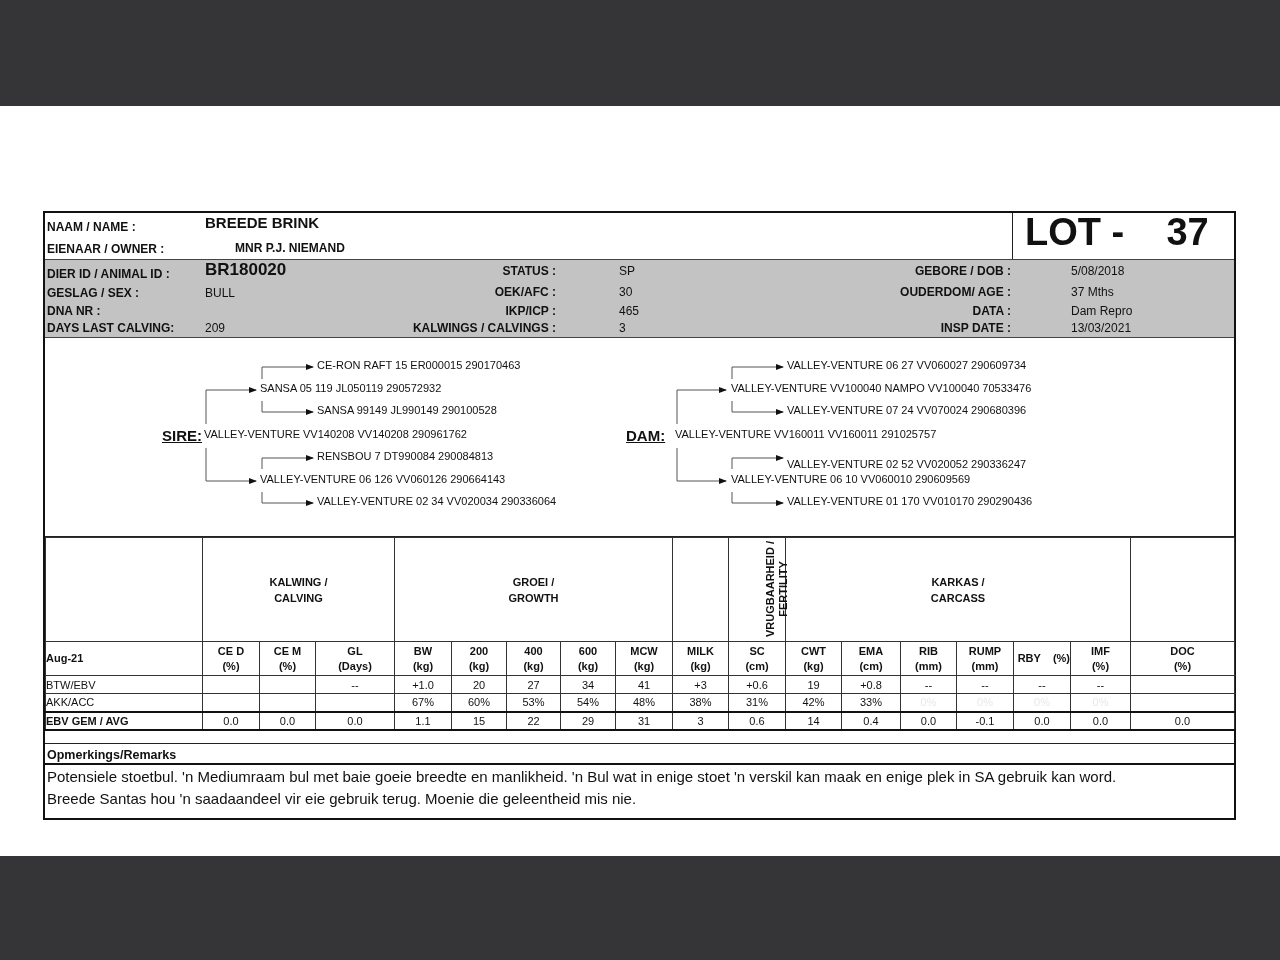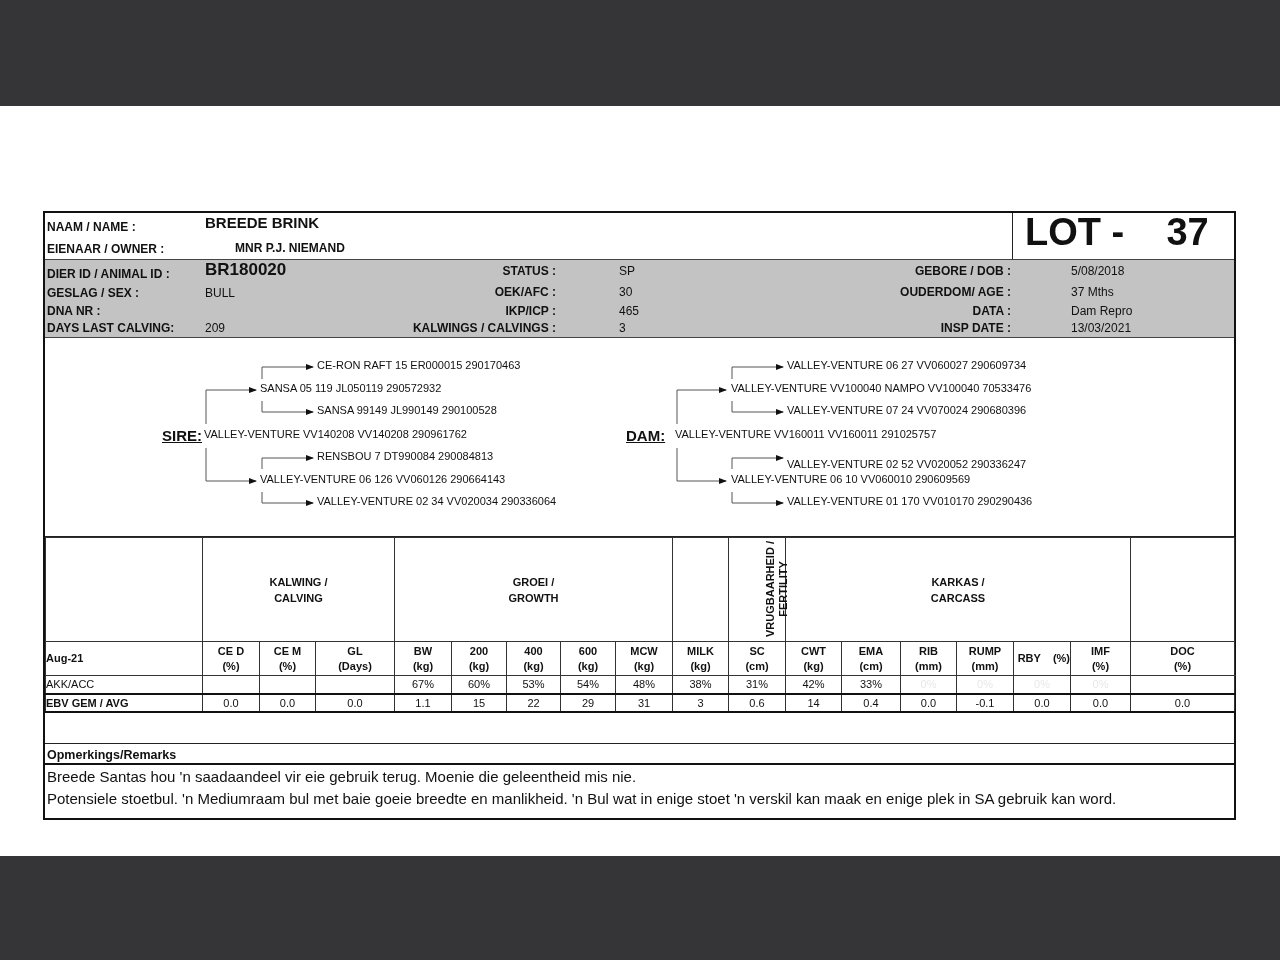--- a/index.html
+++ b/index.html
@@ -178,20 +178,40 @@
             <td><span>MILK</span><br><span>(kg)</span></td>
             <td><span>SC</span><br><span>(cm)</span></td>
             <td><span>CWT</span><br><span>(kg)</span></td>
             <td><span>EMA</span><br><span>(cm)</span></td>
             <td><span>RIB</span><br><span>(mm)</span></td>
             <td><span>RUMP</span><br><span>(mm)</span></td>
             <td style="text-align: right; padding-left: 3px;"><span>RBY</span><span style="margin-left: 12px;">(%)</span></td>
             <td><span>IMF</span><br><span>(%)</span></td>
             <td colspan="2"><span>DOC</span><br><span>(%)</span></td>
           </tr>
+      <tr class="r" id="row-0">
+        <td class="rowlbl">BTW/EBV</td>
+      <td></td>
+            <td></td>
+            <td>--</td>
+            <td>+1.0</td>
+            <td>20</td>
+            <td>27</td>
+            <td>34</td>
+            <td>41</td>
+            <td>+3</td>
+            <td>+0.6</td>
+            <td>19</td>
+            <td>+0.8</td>
+            <td>--</td>
+            <td>--</td>
+            <td>--</td>
+            <td>--</td>
+            <td colspan="2"></td>
+          </tr>
       <tr class="r" id="row-1">
         <td class="rowlbl">AKK/ACC</td>
       <td></td>
             <td></td>
             <td></td>
             <td>67%</td>
             <td>60%</td>
             <td>53%</td>
             <td>54%</td>
             <td>48%</td>
@@ -224,18 +244,18 @@
             <td>0.0</td>
             <td>0.0</td>
             <td colspan="2">0.0</td>
           </tr>
     </tbody>
       </table>
   </div>
 
   <div class="remarks-title">Opmerkings/Remarks</div>
   <div class="remarks-body">
+    <div>Potensiele stoetbul. 'n Mediumraam bul met baie goeie breedte en manlikheid. 'n Bul wat in enige stoet 'n verskil kan maak en enige plek in SA gebruik kan word.</div>
     <div>Breede Santas hou 'n saadaandeel vir eie gebruik terug. Moenie die geleentheid mis nie.</div>
-    <div>Potensiele stoetbul. 'n Mediumraam bul met baie goeie breedte en manlikheid. 'n Bul wat in enige stoet 'n verskil kan maak en enige plek in SA gebruik kan word.</div>
   </div>
 </div>
 
 <div class="bar-bottom"></div>
 
 </body></html>

